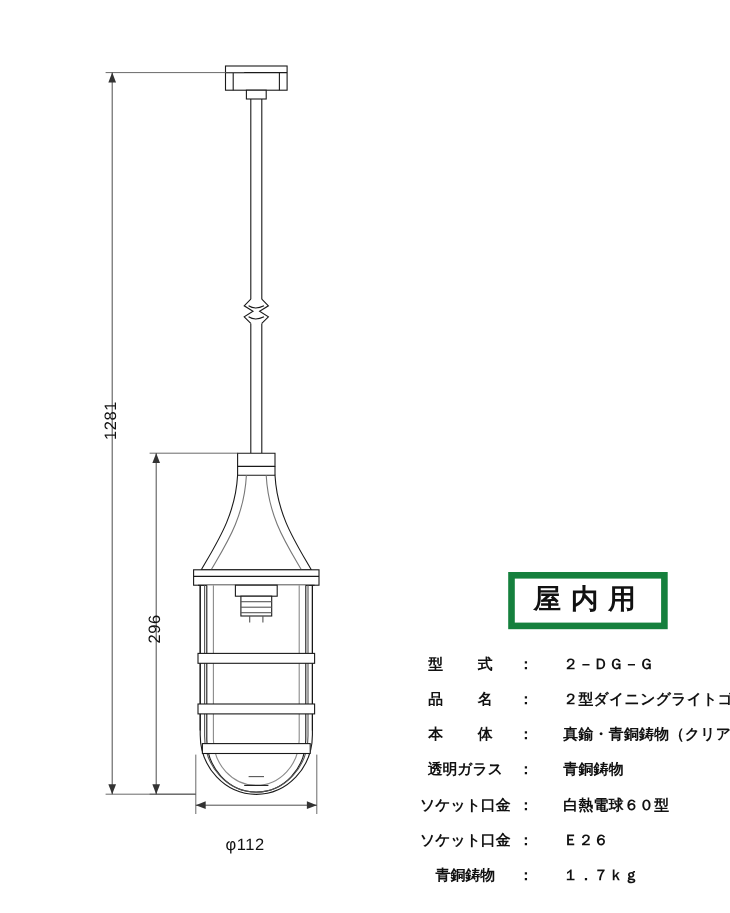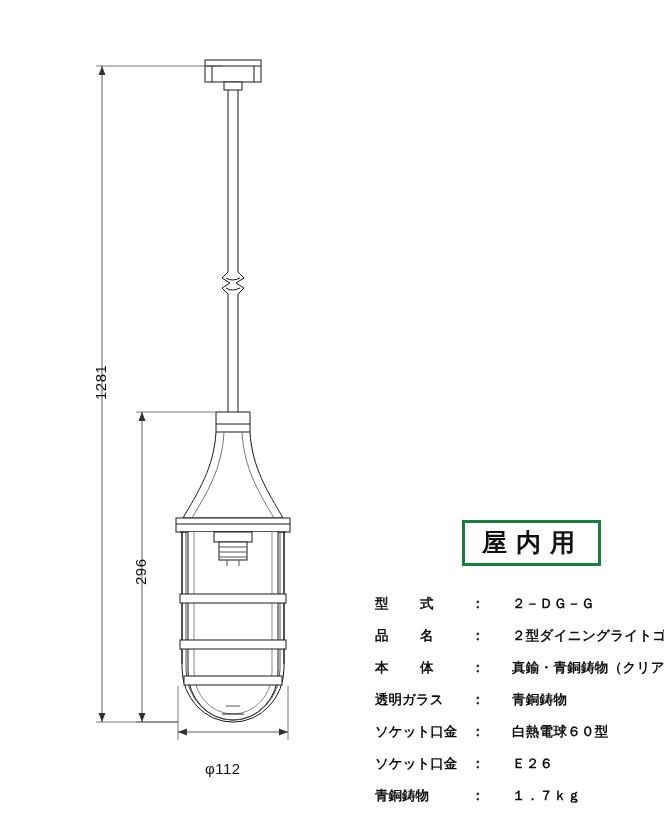--- a/index.html
+++ b/index.html
@@ -40,21 +40,21 @@
   #info {
     position: absolute;
     left: 370px;
     top: 520px;
     width: 290px;
   }
   #indoor-box {
     position: absolute;
     left: 92px;
     top: 0px;
-    border: 3px solid #15803d;
+    border: 6px solid #15803d;
     padding: 7px 14px 8px 14px;
     background: #fff;
   }
   #indoor-box .indoor-text {
     font-family: "Liberation Serif", serif;
     font-size: 25px;
     font-weight: bold;
     letter-spacing: 9px;
     color: #111;
     line-height: 1;
@@ -67,20 +67,21 @@
     width: 285px;
   }
   .spec-row {
     display: flex;
     align-items: baseline;
     margin-bottom: 14px;
     font-family: "Liberation Serif", serif;
     font-size: 13.5px;
     color: #111;
     white-space: nowrap;
+    text-align: center;
   }
   .spec-label {
     width: 96px;
     flex: 0 0 96px;
     font-weight: bold;
     letter-spacing: 0px;
   }
   .spec-label.spread {
     letter-spacing: 9px;
   }

